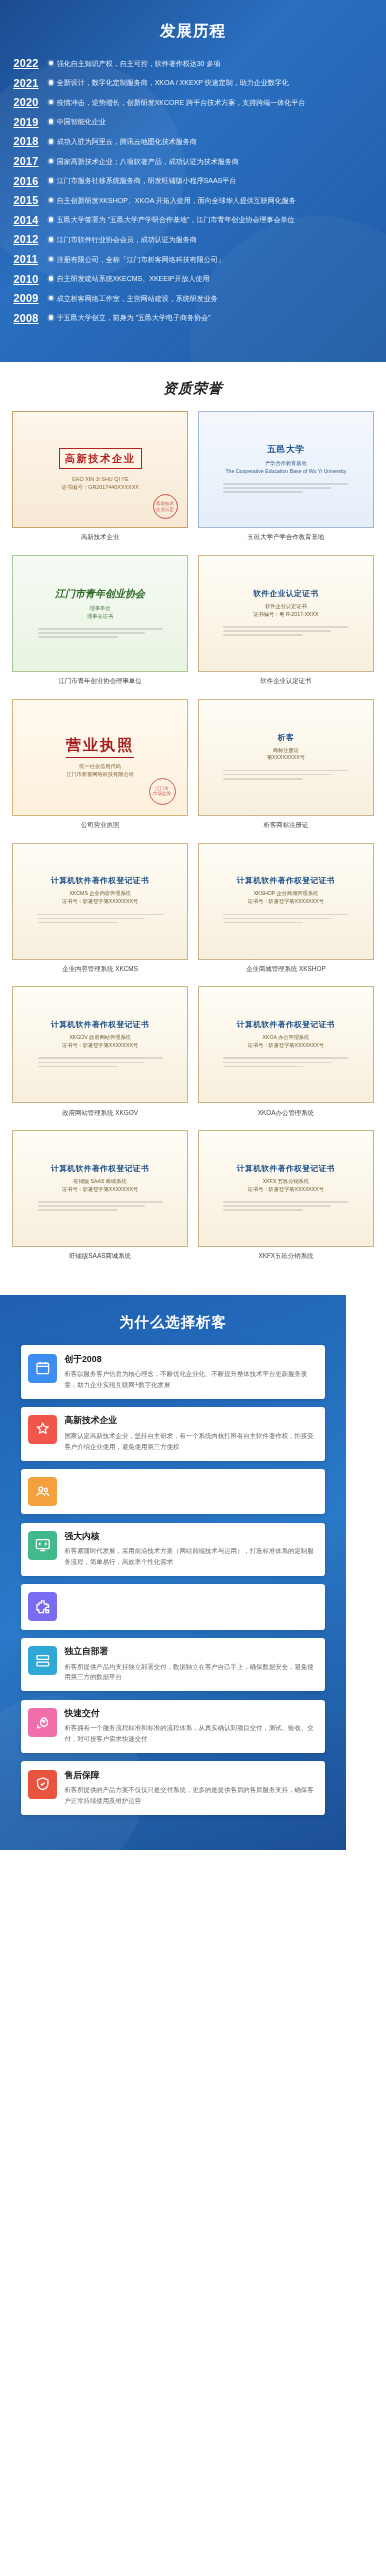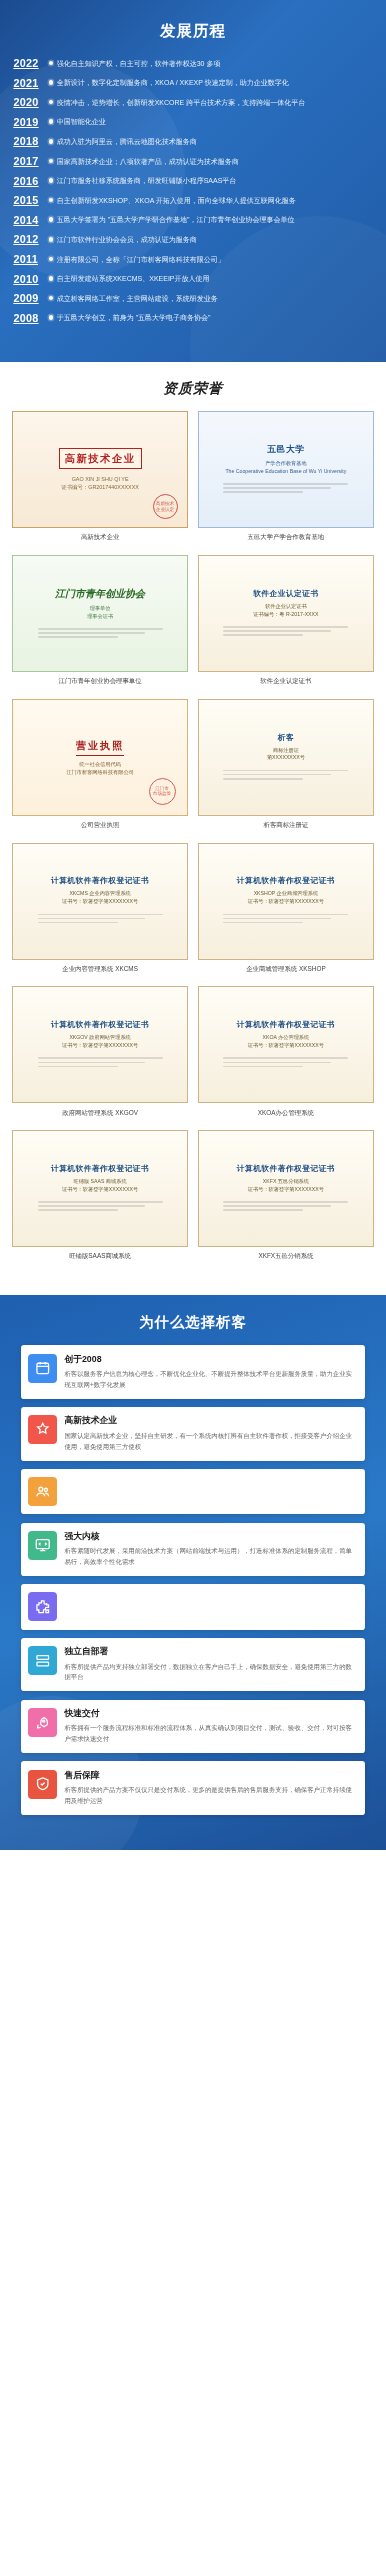--- a/index.html
+++ b/index.html
@@ -161,21 +161,21 @@
   }
   .cert-green .c-head {
     color: #2f6b2a; font-size: 10px; font-weight: bold; font-style: italic;
   }
   .cert-green .c-sub { margin-top: 4.1px; font-size: 5.2px; color: #4a7a45; line-height: 7.7px;}
   .cert-lic {
     background: linear-gradient(180deg,#fffaf0 0%, #fdf0dc 100%);
     border: 1px solid #d8b277;
   }
   .cert-lic .c-head {
-    color: #a3201f; font-size: 10px; font-weight: bold; letter-spacing: 2.1px;
+    color: #a3201f; font-size: 15px; font-weight: bold; letter-spacing: 2.1px;
     border-bottom: 1px solid #a3201f; padding-bottom: 2.1px;
   }
   .cert-lic .c-sub { margin-top: 5.2px; font-size: 5.2px; color: #7a5a2a; line-height: 7.7px; }
   .cert-lic .c-seal {
     position: absolute; right: 11.3px; bottom: 10.3px;
     width: 27px; height: 27px; border-radius: 50%;
     border: 1px solid #c02a2a; color: #c02a2a;
     font-size: 4.6px; display:flex; align-items:center; justify-content:center;
     opacity:.75; text-align:center; line-height:5.2px; padding:1.5px;
   }
@@ -187,21 +187,21 @@
   .cert-soft .c-sub { margin-top: 4.1px; font-size: 5.2px; color: #6b5a33; line-height: 7.7px;}
   .c-lines { margin-top: 5.2px; width: 72%; }
   .c-lines i {
     display:block; height:1.5px; background: rgba(0,0,0,.12); margin: 2.6px 0; border-radius: 1px;
   }
   .c-lines i:nth-child(2){ width: 86%; }
   .c-lines i:nth-child(3){ width: 64%; }
 
   
   .sec-why {
-    width: 386px;
+    width: 346px;
     background: linear-gradient(160deg,#1f5fb0 0%, #2a79c8 50%, #1c4f96 100%);
     padding: 18.5px 0 27px 0;
     position: relative;
     overflow: hidden;
   }
   .sec-why::before{
     content:"";
     position:absolute; left:-41px; bottom:-31px;
     width: 185px; height: 185px; border-radius: 50%;
     background: rgba(255,255,255,.05);

